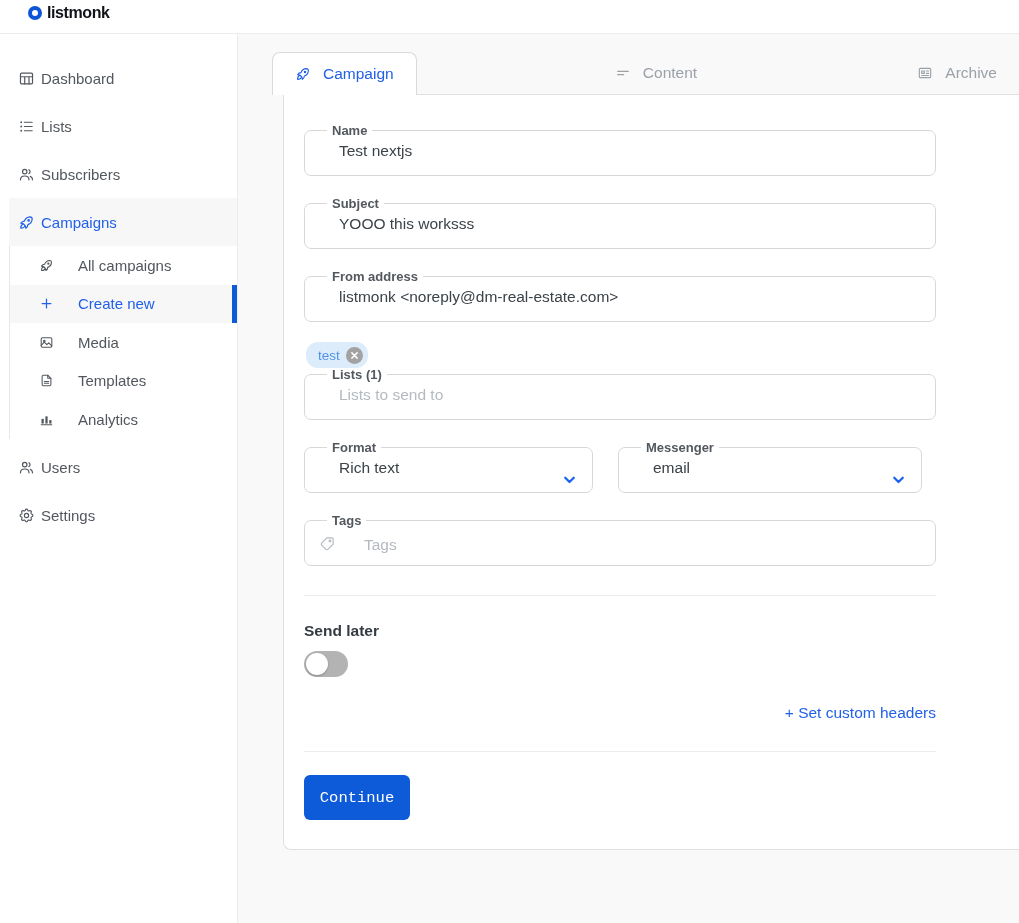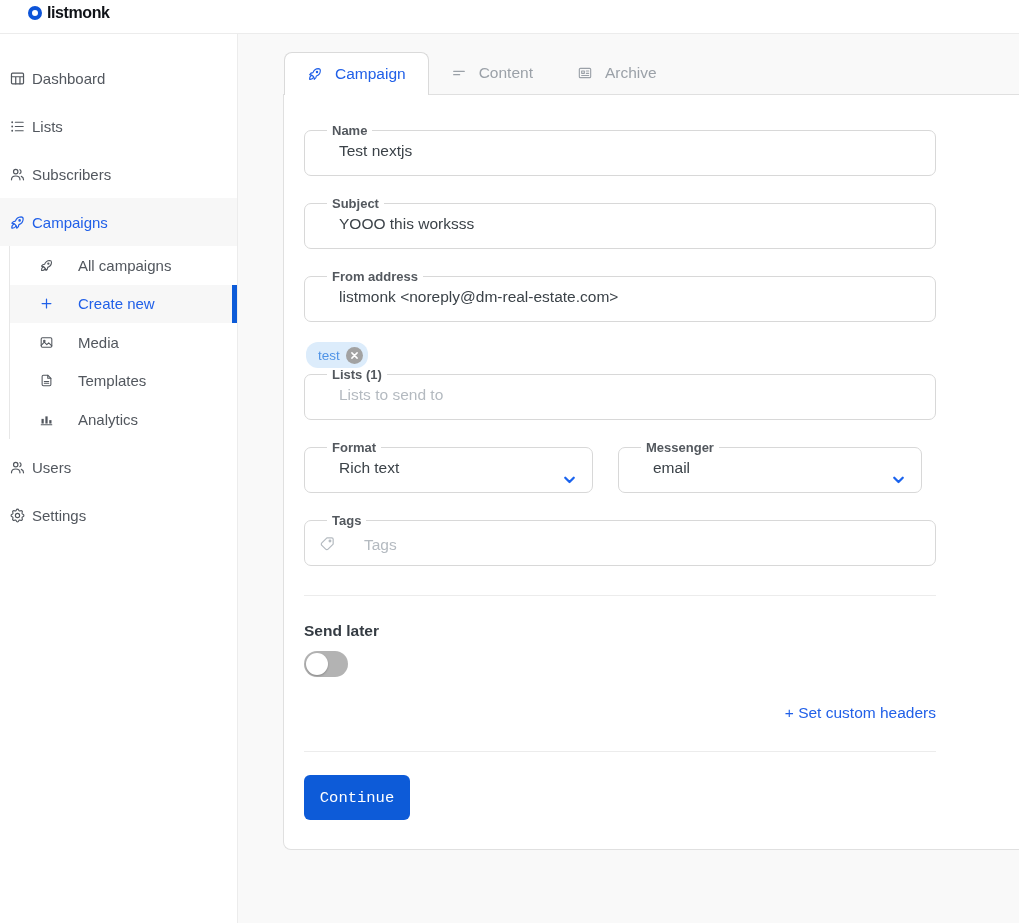--- a/index.html
+++ b/index.html
@@ -11,37 +11,37 @@
   .topbar { position:absolute; top:0; left:0; right:0; height:34px; background:#fff;
             border-bottom:1px solid #ececec; display:flex; align-items:center; padding-left:28px; z-index:5; }
   .logo { display:flex; align-items:center; gap:5px; margin-top:-8px; }
   .logo-ring { width:14px; height:14px; border:4.5px solid #0d54d8; border-radius:50%; display:inline-block; }
   .logo-text { font-size:16px; font-weight:800; color:#101318; letter-spacing:-0.4px; }
 
   
   .sidebar { position:absolute; top:34px; left:0; bottom:0; width:238px; background:#fff;
              border-right:1px solid #ececec; padding-top:20px; z-index:4; }
   .nav-item { height:48px; display:flex; align-items:center; padding-left:9px; gap:6px;
-              font-size:15px; color:#52575e; cursor:pointer; }
+              font-size:15px; color:#52575e; cursor:pointer;margin-left:9px; }
   .nav-item .ic { width:17px; height:17px; flex:0 0 17px; display:flex; align-items:center; }
   .nav-item svg { width:17px; height:17px; }
   .nav-item.active { background:#f7f7f7; color:#2160e8; }
   .submenu { border-left:1px solid #e7e7e7; margin:0 0 5px 9px; }
   .sub-item { height:38.5px; display:flex; align-items:center; padding-left:29px; gap:24px;
               font-size:15px; color:#52575e; position:relative; cursor:pointer; }
   .sub-item .ic { width:15px; height:15px; flex:0 0 15px; display:flex; align-items:center; }
   .sub-item svg { width:15px; height:15px; }
   .sub-item.active { background:#f7f7f7; color:#2160e8; }
   .active-bar { position:absolute; right:0; top:0; bottom:0; width:5px; background:#0d5bd8; }
 
   
   .main { position:absolute; top:34px; left:238px; right:0; bottom:0; background:#f9f9f9; overflow:hidden; }
   .page-title { margin:30px 0 0 58px; font-size:24px; font-weight:700; color:#31383f; }
 
-  .tabs { display:flex; align-items:flex-end; margin:17px 0 0 46px; height:43px; position:relative; z-index:2; }
+  .tabs { display:flex; align-items:flex-end; margin:17px 0 0 34px; height:43px; position:relative; z-index:2;justify-content:space-between; }
   .tab { display:flex; align-items:center; gap:12px; height:42px; padding:0 22px;
          font-size:15.5px; color:#9ba1a8; cursor:pointer; }
   .tab svg { width:16px; height:16px; }
   .tab.active { background:#fff; border:1px solid #dadada; border-bottom:none;
                 border-radius:8px 8px 0 0; color:#2160e8; height:43px; margin-bottom:-1px; }
 
   .panel { margin-left:45px; height:756px; background:#fff; border:1px solid #e0e0e0; border-right:none;
            border-bottom-left-radius:8px; padding:28px 0 0 20px; position:relative; z-index:1; }
   .form { width:632px; }
 

